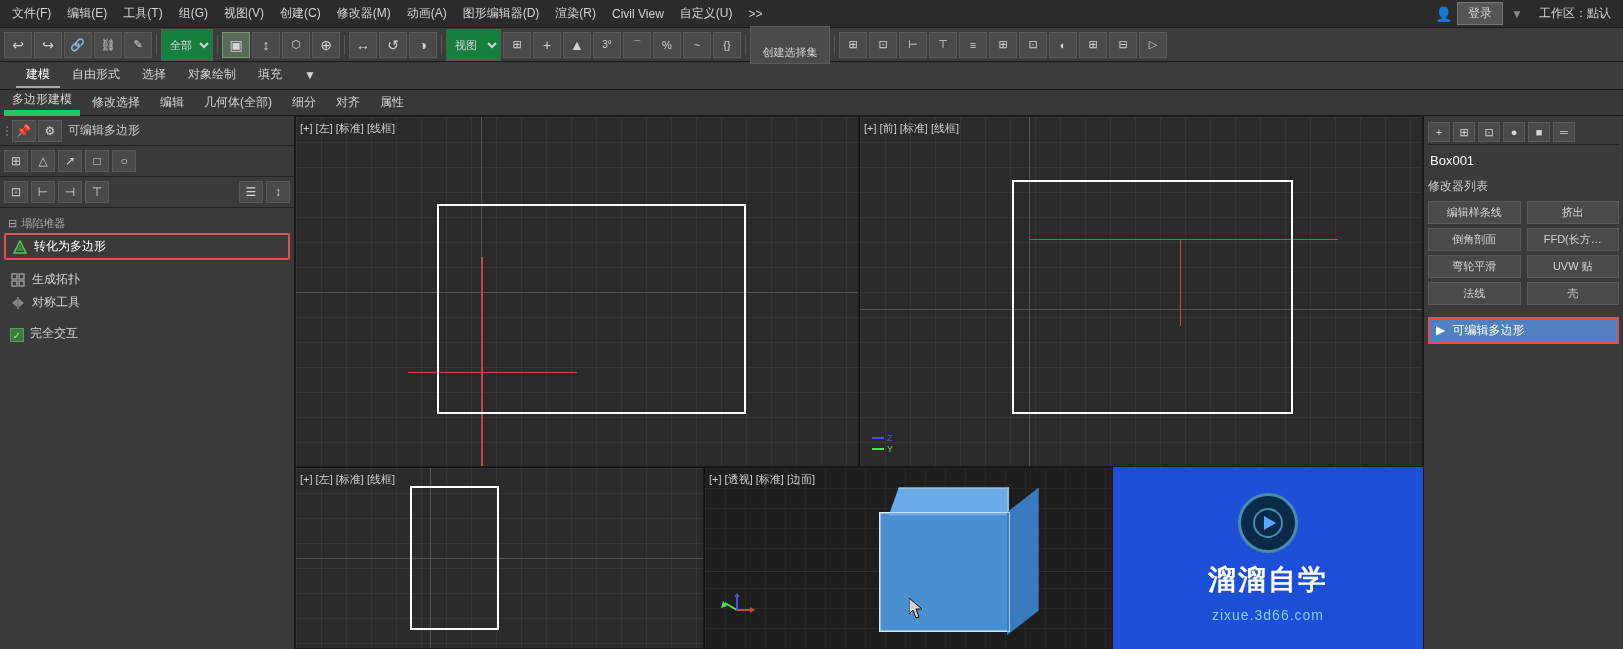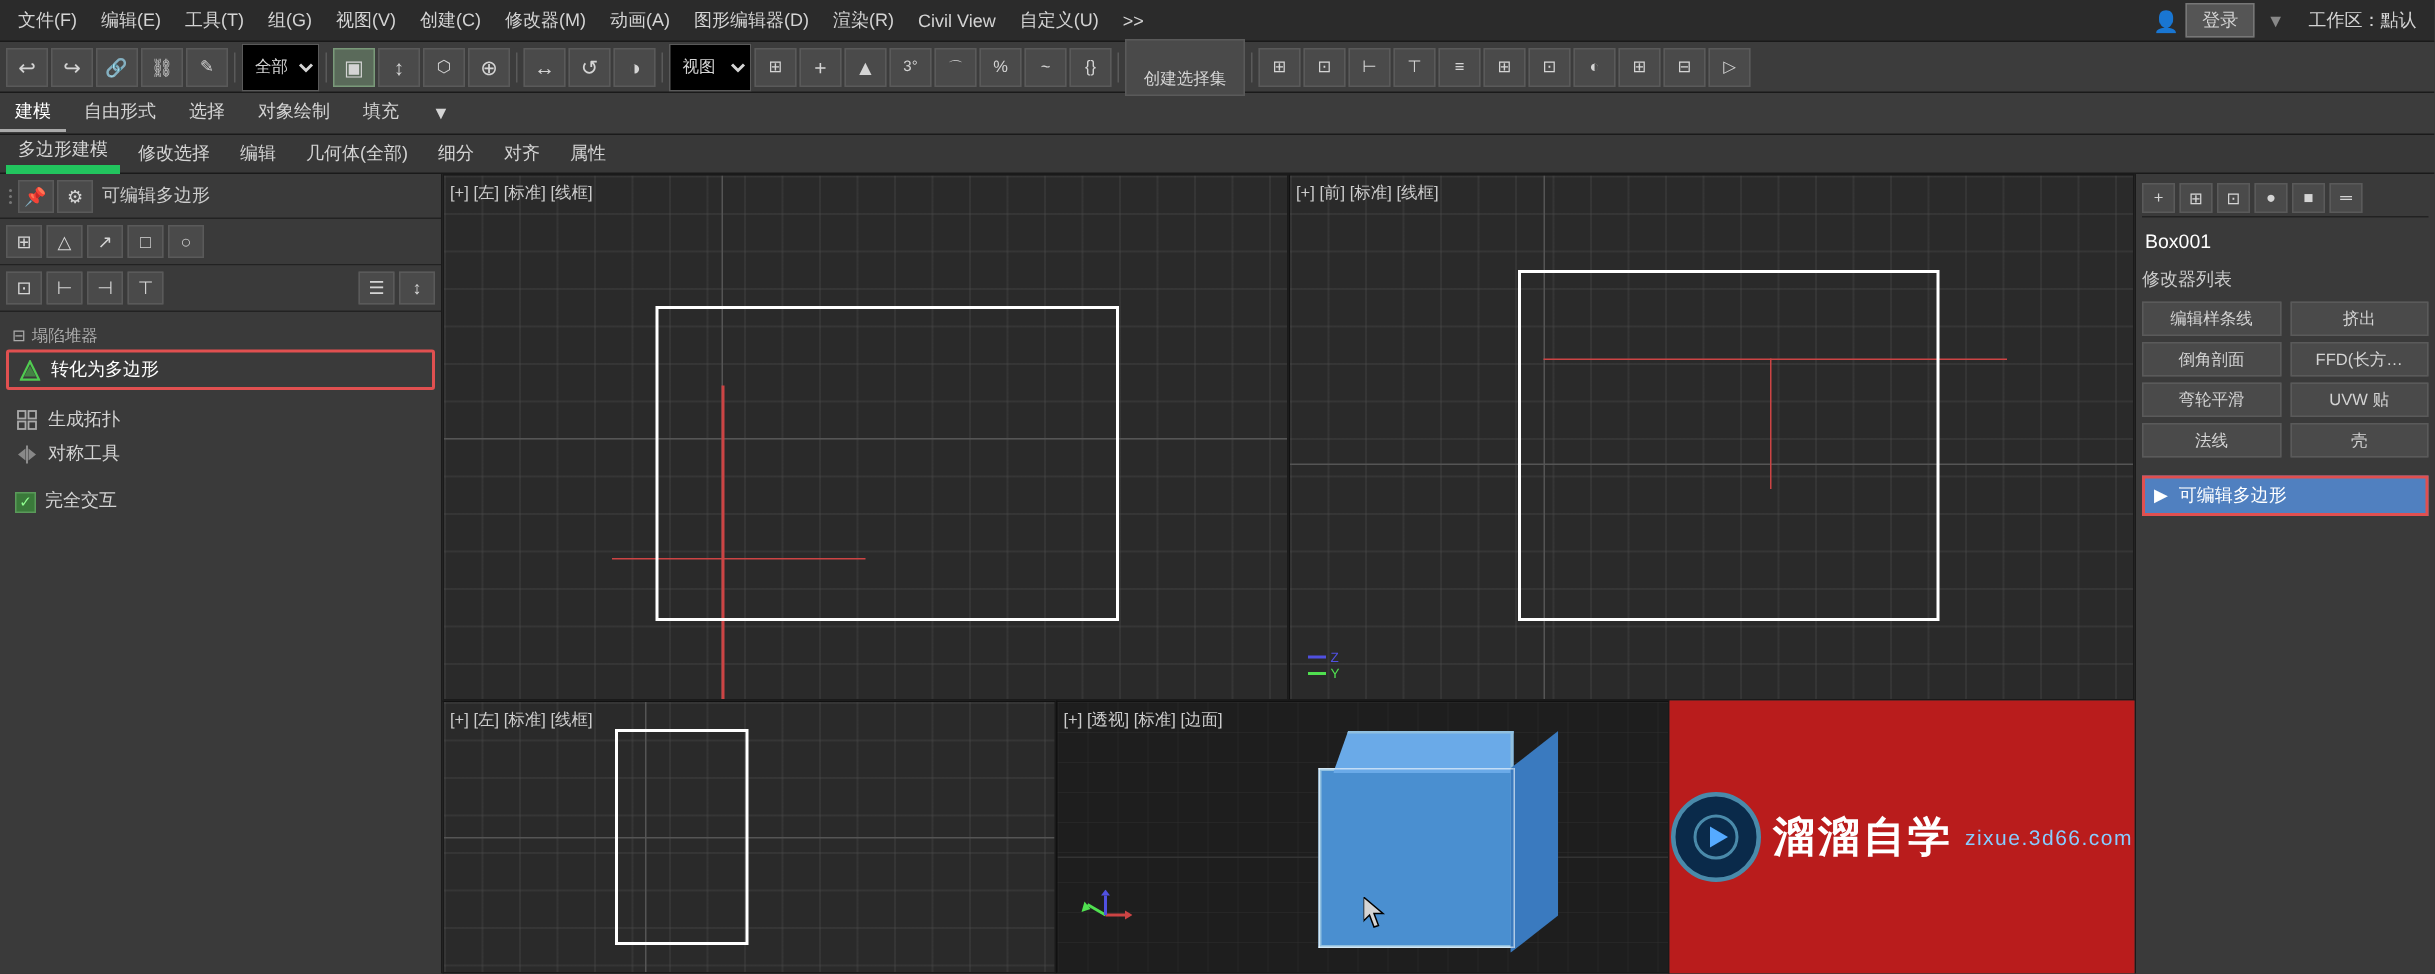--- a/index.html
+++ b/index.html
@@ -70,21 +70,21 @@
       color: #d4d4d4;
       cursor: pointer;
       display: flex;
       align-items: center;
       justify-content: center;
       font-size: 14px;
     }
     .toolbar-separator { width: 1px; height: 20px; background: #5a5a5a; margin: 0 2px; }
     .toolbar-dropdown {
       height: 32px;
-      background: #000000;
+      background: #15803d;
       border: 1px solid #5a5a5a;
       color: #d4d4d4;
       padding: 0 4px;
       font-size: 11px;
       cursor: pointer;
       min-width: 50px;
     }
     .toolbar-create-btn {
       background: #4a4a4a;
       border: 1px solid #5a5a5a;
@@ -95,21 +95,21 @@
       height: 22px;
       min-width: 80px;
     }
 
     
     .secondary-toolbar {
       display: flex;
       align-items: center;
       background: #3c3c3c;
       height: 28px;
-      padding: 0 0;
+      padding: 0 16px;
       gap: 2px;
       border-bottom: 1px solid #1a1a1a;
     }
     .secondary-tab {
       padding: 3px 10px;
       cursor: pointer;
       color: #d4d4d4;
       font-size: 12px;
       border-bottom: 2px solid transparent;
     }
@@ -375,23 +375,23 @@
 
     
     .viewport-3d {
       background: #1a1a1a;
       position: relative;
     }
 
     
     .watermark-panel {
       width: 310px;
-      background: #b91c1c;
-      display: flex;
-      flex-direction: row;
+      background: #1d4ed8;
+      display: flex;
+      flex-direction: column;
       align-items: center;
       justify-content: center;
       gap: 8px;
       position: relative;
     }
     .watermark-logo {
       width: 60px;
       height: 60px;
       border-radius: 50%;
       background: #0a2a4a;

